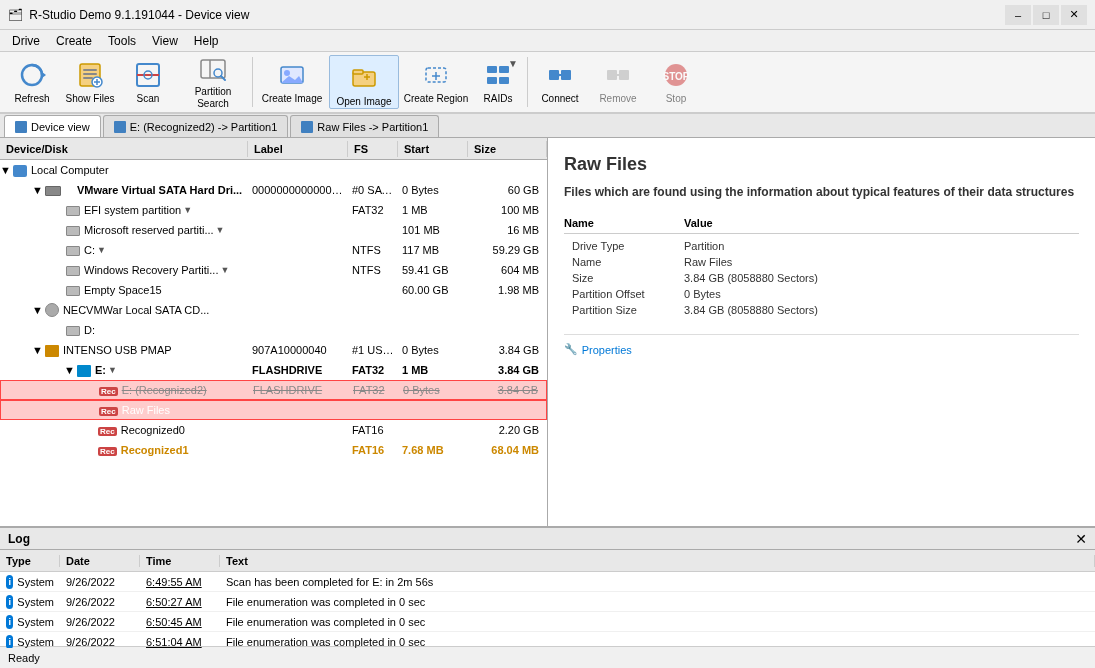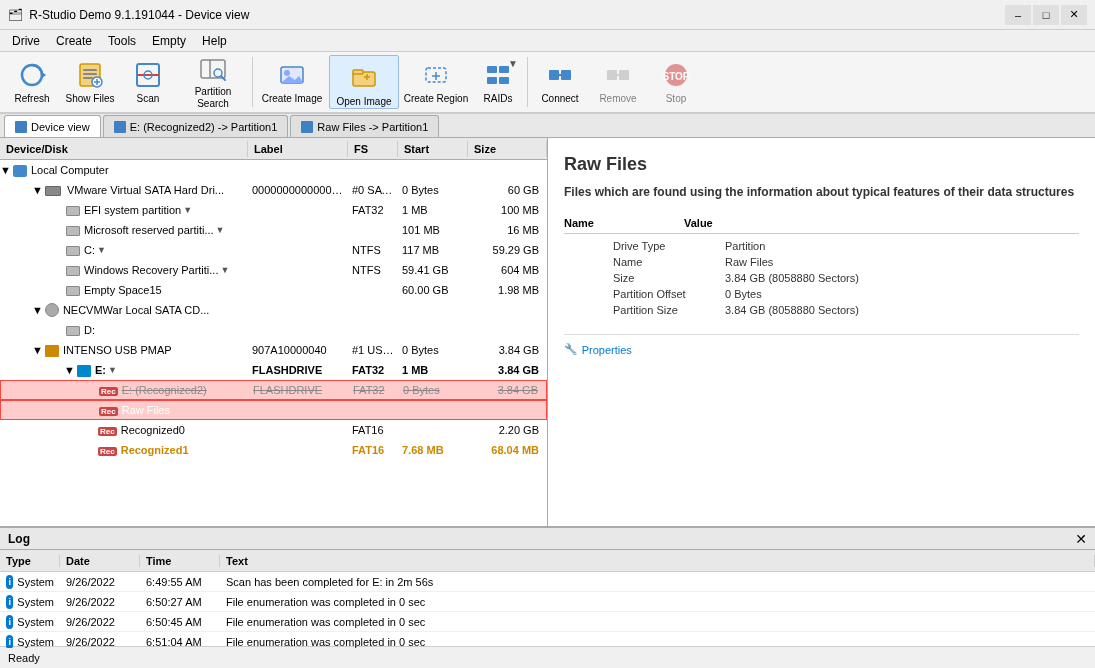--- a/index.html
+++ b/index.html
@@ -51,38 +51,38 @@
     .cell-start { width: 70px; }
     .cell-size { flex: 1; text-align: right; padding-right: 8px; }
 
     
     #right-panel { flex: 1; background: white; padding: 16px; overflow: auto; }
     .panel-title { font-size: 18px; font-weight: bold; color: #333; margin-bottom: 8px; }
     .panel-subtitle { font-size: 12px; font-weight: bold; color: #333; margin-bottom: 16px; line-height: 1.5; }
     .properties-table { width: 100%; }
     .prop-header { display: flex; border-bottom: 1px solid #ccc; padding-bottom: 4px; margin-bottom: 4px; font-weight: bold; font-size: 11px; }
     .prop-row { display: flex; padding: 2px 0; font-size: 11px; }
-    .prop-key { width: 120px; color: #333; padding-left: 8px; margin-left: 41px; }
+    .prop-key { width: 120px; color: #333; padding-left: 8px; }
     .prop-val { flex: 1; color: #333; }
 
     
     #log-panel { height: 120px; border-top: 2px solid #aaa; background: white; }
     #log-header { background: #e8e8e8; height: 22px; display: flex; align-items: center; justify-content: space-between; padding: 0 8px; border-bottom: 1px solid #aaa; font-weight: bold; font-size: 12px; }
     #log-table { overflow-y: auto; height: 98px; }
     .log-thead { display: flex; background: #e8e8e8; border-bottom: 1px solid #ccc; height: 22px; align-items: center; font-weight: bold; font-size: 11px; position: sticky; top: 0; }
     .log-th { padding: 0 6px; border-right: 1px solid #ccc; }
     .lth-type { width: 60px; }
     .lth-date { width: 80px; }
     .lth-time { width: 80px; }
     .lth-text { flex: 1; }
     .log-row { display: flex; align-items: center; height: 20px; font-size: 11px; border-bottom: 1px solid #f0f0f0; }
     .log-cell { padding: 0 6px; overflow: hidden; }
     .lc-type { width: 60px; display: flex; align-items: center; gap: 4px; }
     .lc-date { width: 80px; }
-    .lc-time { width: 80px; }
+    .lc-time { width: 80px; text-decoration: underline; }
     .lc-text { flex: 1; }
     .info-icon { display: inline-block; width: 14px; height: 14px; background: #0078d7; border-radius: 7px; color: white; font-size: 9px; font-weight: bold; text-align: center; line-height: 14px; }
 
     
     #statusbar { height: 22px; background: #f0f0f0; border-top: 1px solid #ccc; display: flex; align-items: center; padding: 0 8px; font-size: 11px; }
 
     
     .properties-link { display: flex; align-items: center; gap: 4px; font-size: 11px; color: #0078d7; cursor: pointer; margin-top: 16px; padding-top: 8px; border-top: 1px solid #ddd; }
   </style>
 </head>
@@ -97,21 +97,21 @@
     <button class="title-btn">–</button>
     <button class="title-btn">□</button>
     <button class="title-btn close">✕</button>
   </div>
 </div>
 
 <div id="menubar">
 <span class="menu-item">Drive</span>
     <span class="menu-item">Create</span>
     <span class="menu-item">Tools</span>
-    <span class="menu-item">Empty</span>
+    <span class="menu-item">View</span>
     <span class="menu-item">Help</span>
   </div>
 
 <div id="toolbar">
 
   <div class="toolbar-btn">
     <div class="toolbar-icon">
       <svg width="30" height="30" viewBox="0 0 30 30">
         <circle cx="15" cy="15" r="10" fill="none" stroke="#4488cc" stroke-width="2.5"></circle>
         <path d="M15 5 A10 10 0 0 1 25 15" fill="none" stroke="#4488cc" stroke-width="2.5" stroke-linecap="round"></path>
@@ -277,21 +277,21 @@
     </div>
     <div class="cell cell-label"></div>
     <div class="cell cell-fs"></div>
     <div class="cell cell-start"></div>
     <div class="cell cell-size"></div>
   </div>
         <div class="tree-row">
     <div class="cell cell-name" style="padding-left:16px; width:248px; min-width:0; flex-shrink:0; width:248px;">
       <span style="padding-left:16px;">▼</span>
       <span><span style="display:inline-block;width:16px;height:10px;background:#888;border-radius:1px;vertical-align:middle;border:1px solid #666;"></span></span>
-      <span style="margin-left:4px;">VMware Virtual SATA Hard Dri...</span>
+      <span style="margin-left:14px;font-weight:bold;">VMware Virtual SATA Hard Dri...</span>
 
     </div>
     <div class="cell cell-label">000000000000000...</div>
     <div class="cell cell-fs">#0 SAT...</div>
     <div class="cell cell-start">0 Bytes</div>
     <div class="cell cell-size">60 GB</div>
   </div>
         <div class="tree-row">
     <div class="cell cell-name" style="padding-left:32px; width:248px; min-width:0; flex-shrink:0; width:248px;">
       <span style="padding-left:32px;"></span>

